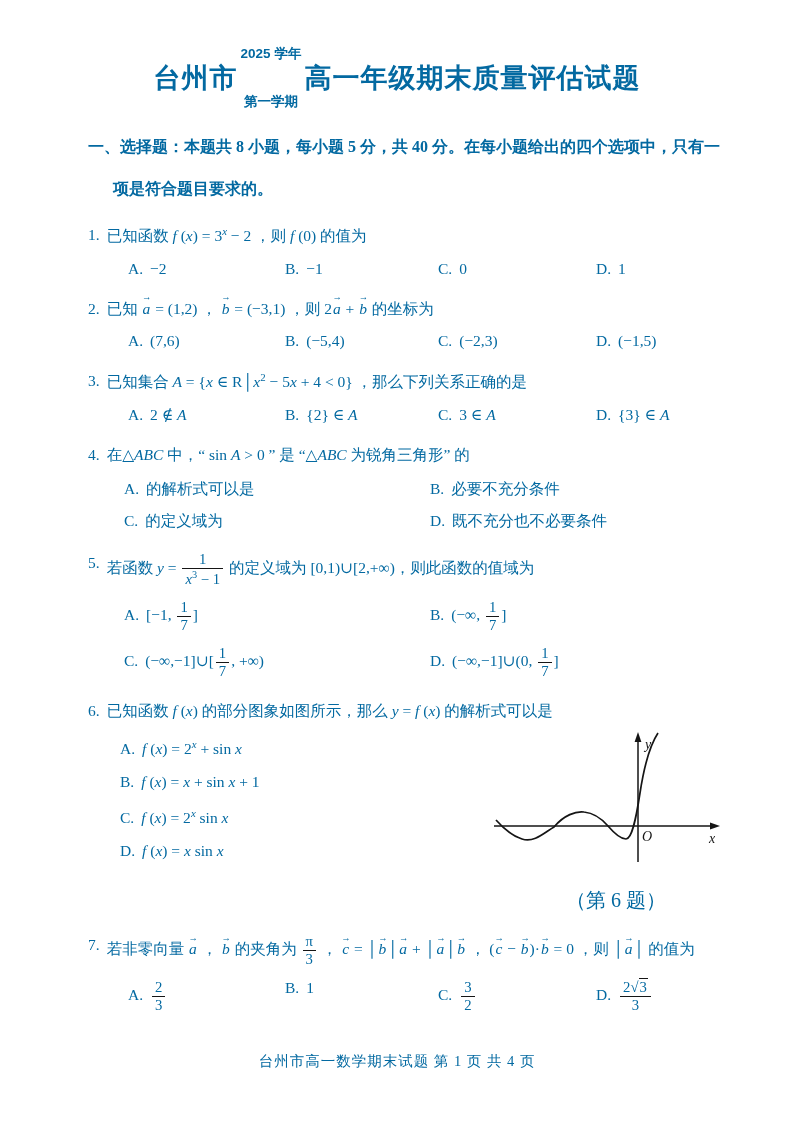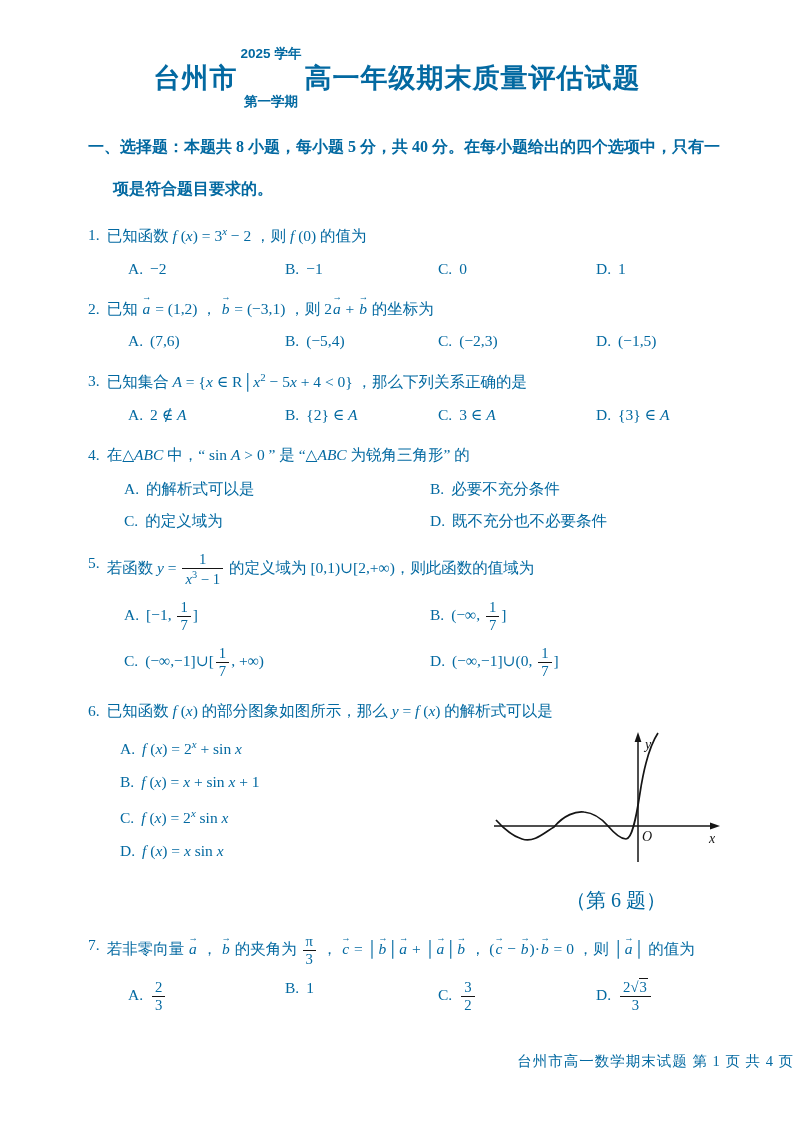--- a/index.html
+++ b/index.html
@@ -45,21 +45,21 @@
   .vec { position:relative; display:inline-block; font-style:italic; margin:0 1px; }
   .vec .arr { position:absolute; top:-0.72em; left:55%; transform:translateX(-50%); font-size:0.6em; font-style:normal; }
   .ovl { border-top:1px solid #151515; padding:0 1px; }
   
   .q6-body { display:flex; margin-top:4px; }
   .q6-body .opts { flex:1 1 auto; }
   .graph-col { flex:0 0 252px; padding-top:2px; }
   .graph-caption { text-align:center; margin-top:14px; font-size:20px; }
   svg text { font-family:"Liberation Serif","DejaVu Serif",serif; font-style:italic; font-size:14px; fill:#151515; }
   
-  .footer { position:absolute; left:0; right:0; bottom:52px; text-align:right; font-size:14.5px; letter-spacing:1px; }
+  .footer { position:absolute; left:0; right:0; bottom:52px; text-align:center; font-size:14.5px; letter-spacing:1px; }
 </style>
 </head>
 <body>
 
 <div class="page">
 
   <div class="header">
     <div class="title-line">
       <span class="t-big">台州市</span>
       <span class="t-stack">

